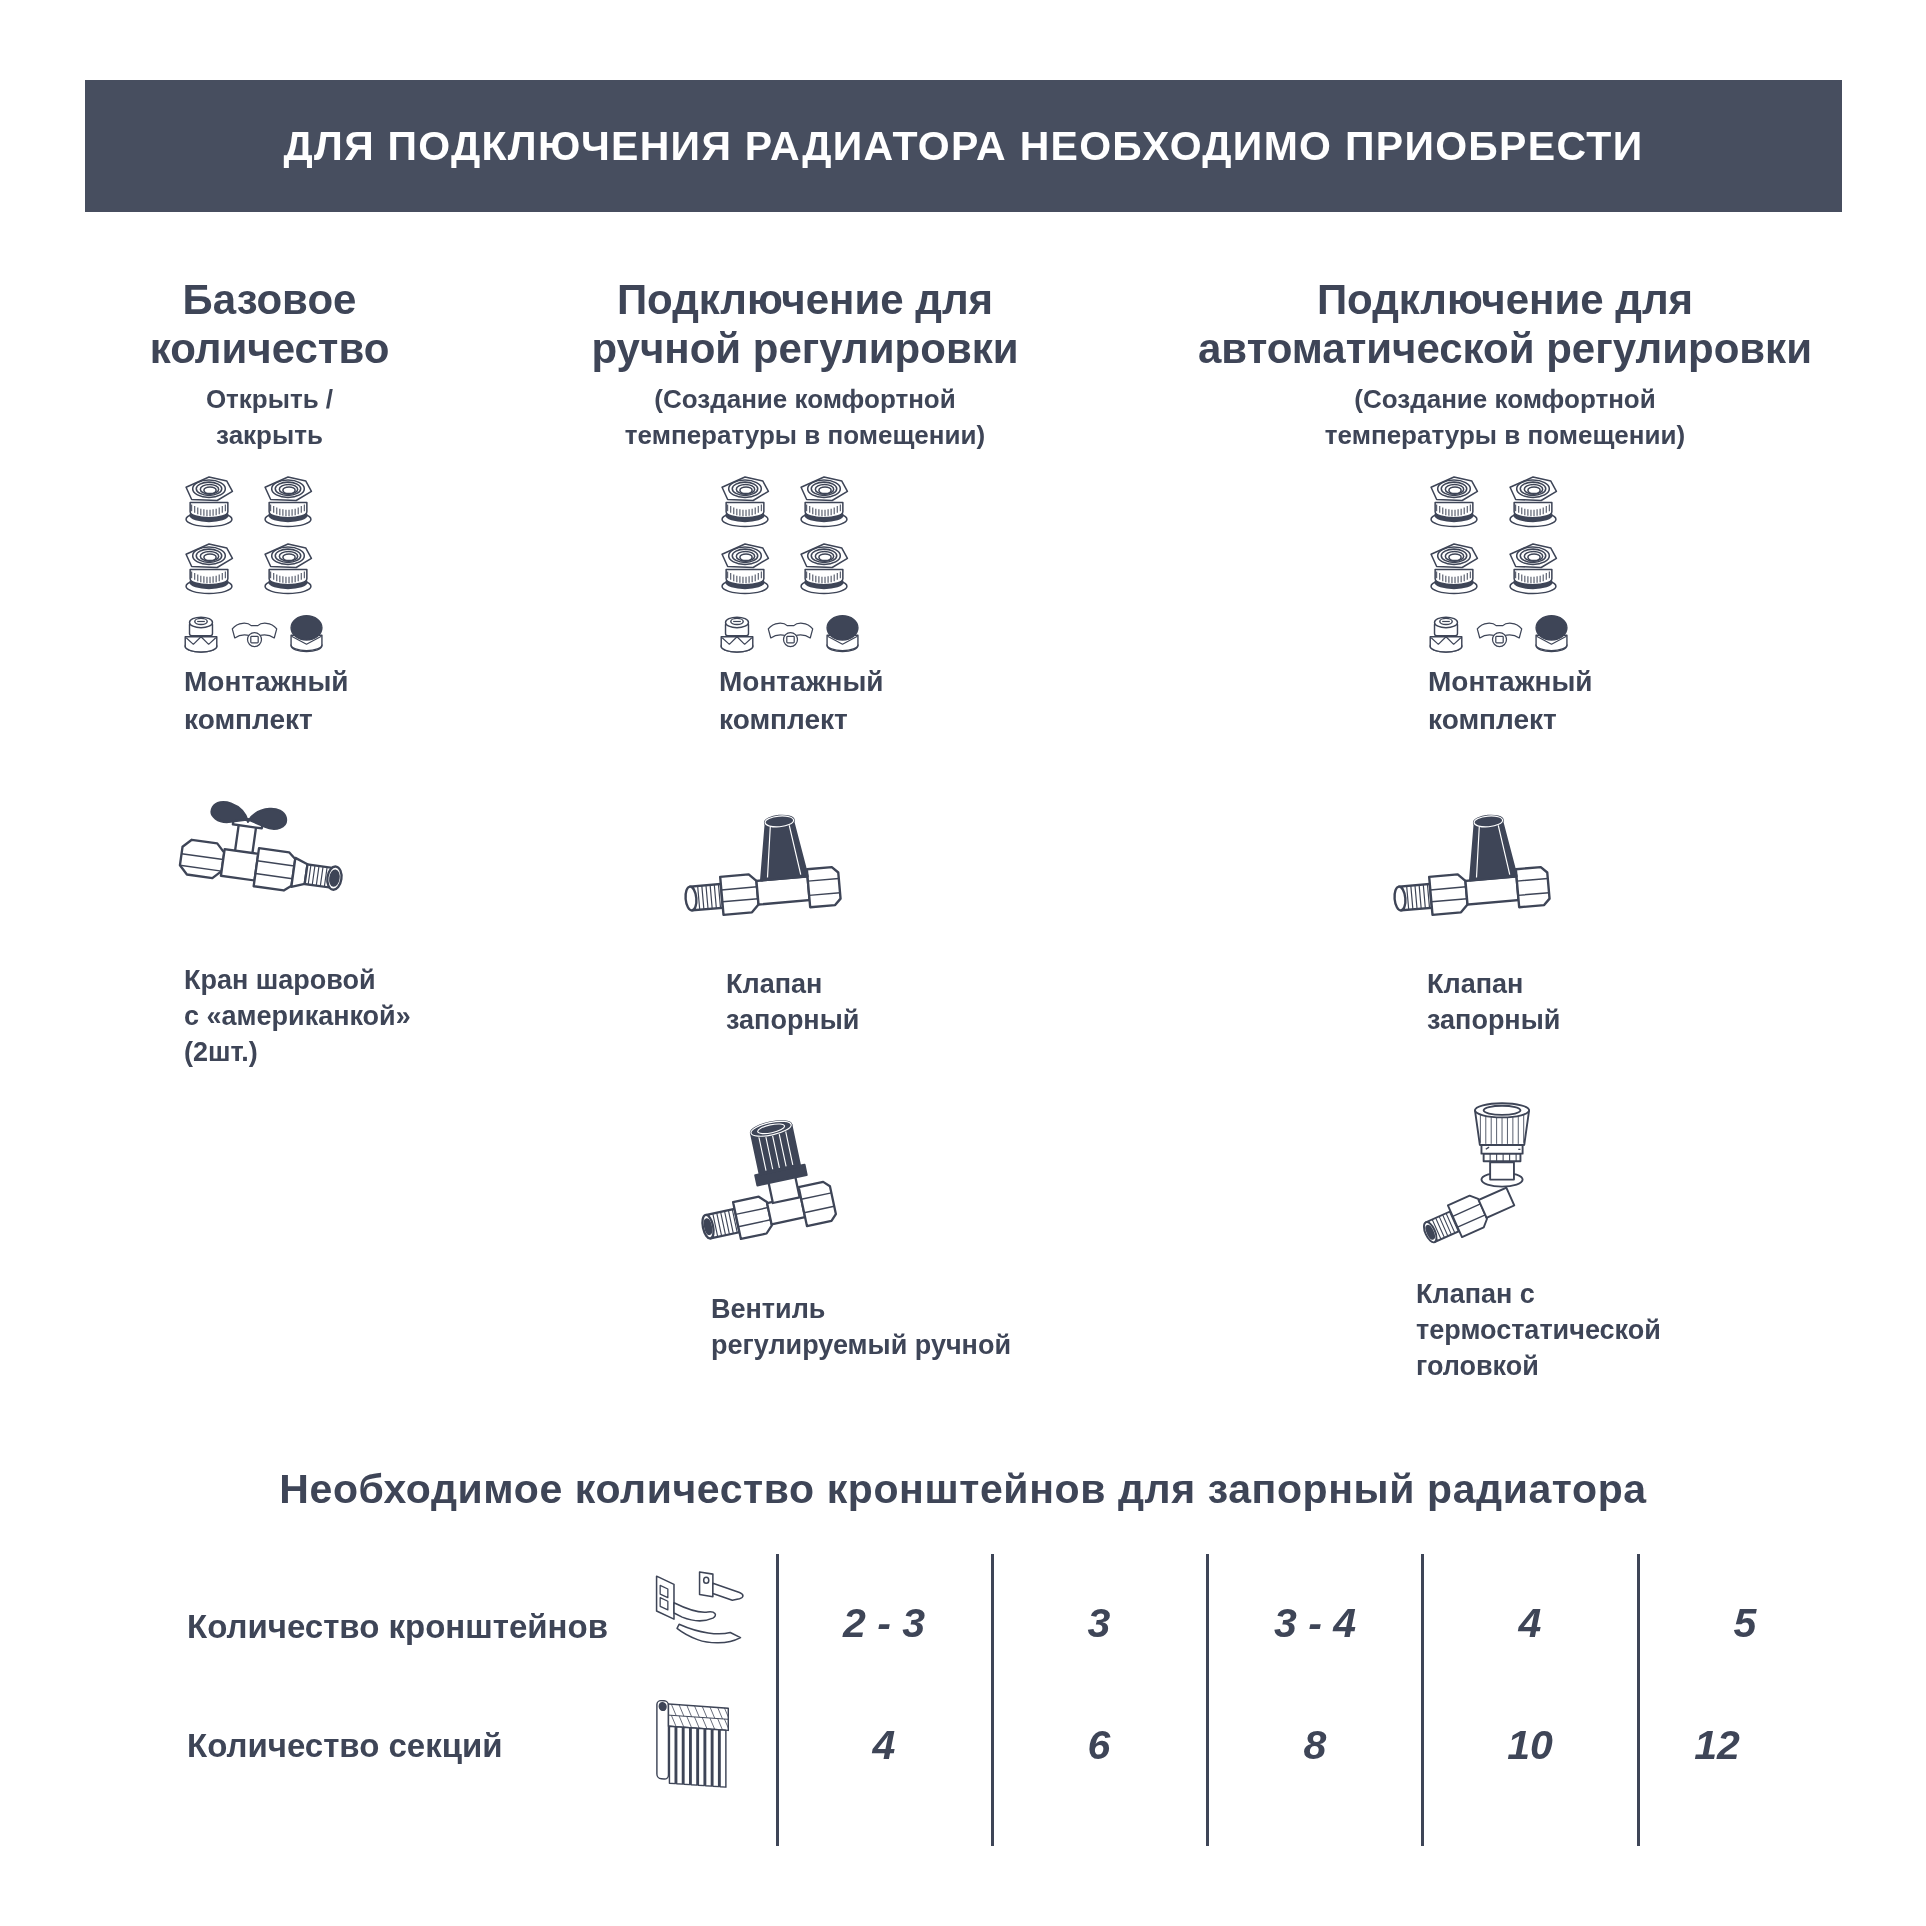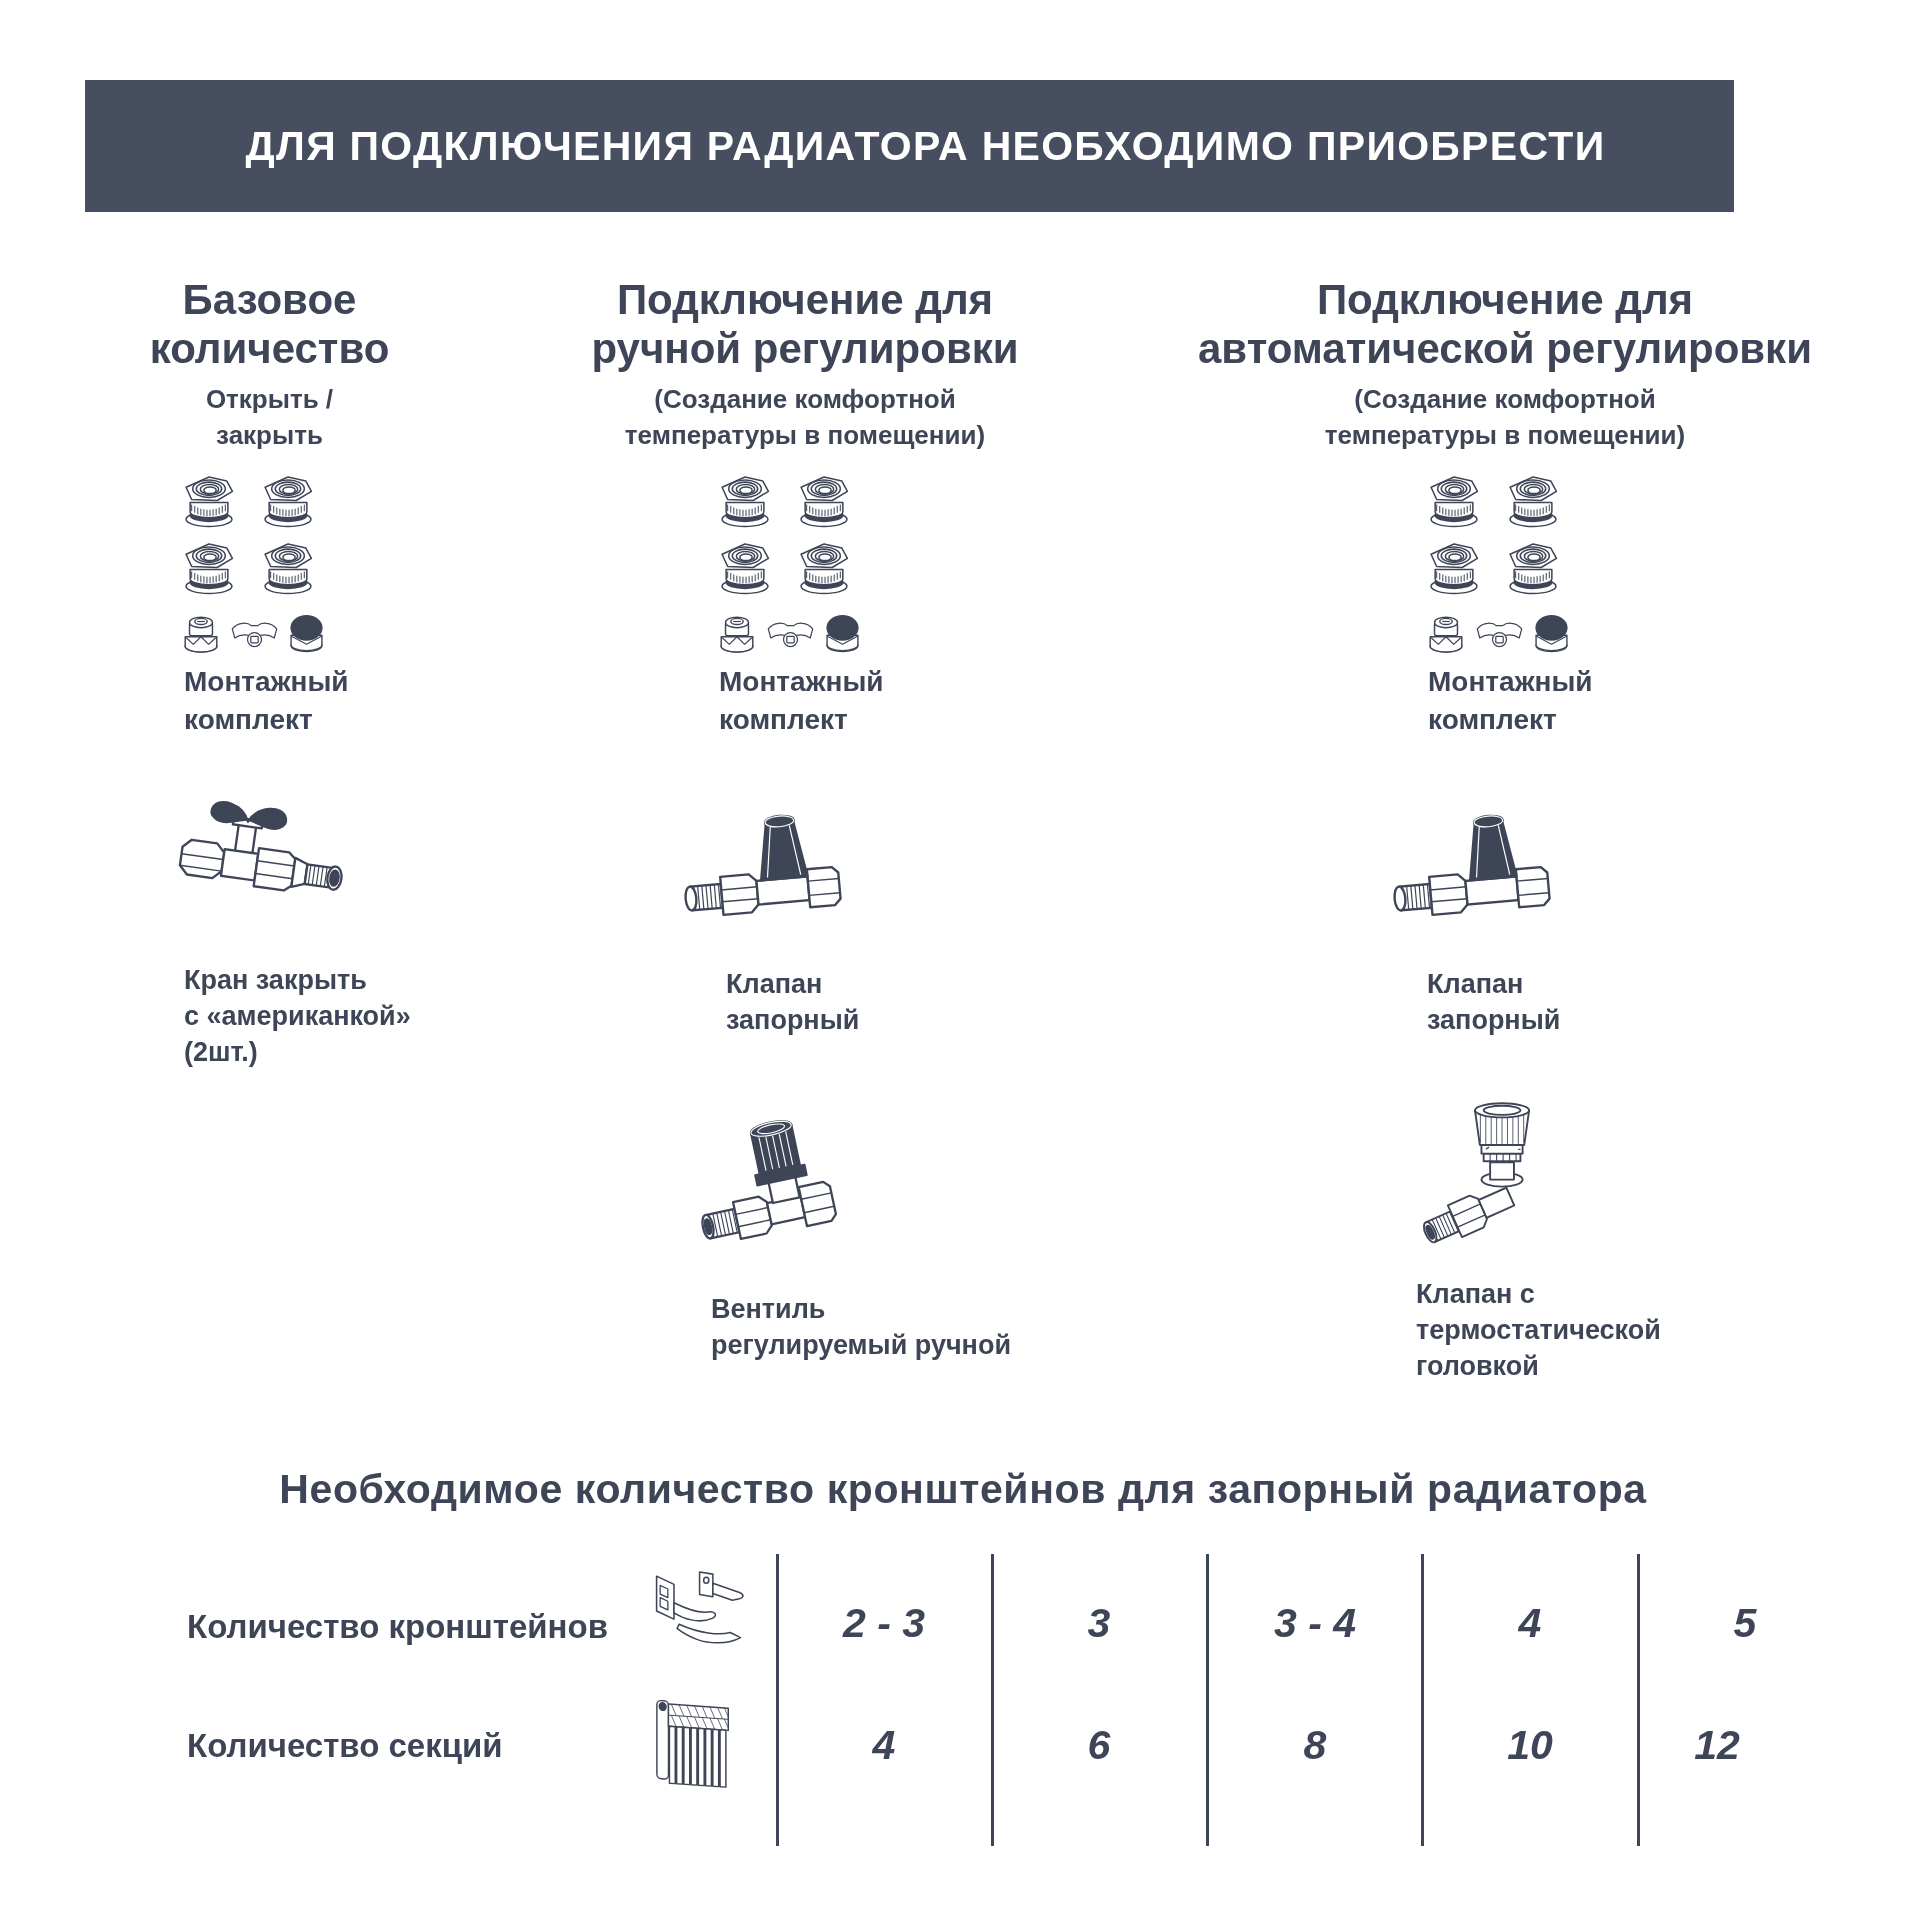--- a/index.html
+++ b/index.html
@@ -1,20 +1,20 @@
 <!DOCTYPE html>
 <html style="font-size:10.3px"><head>
 <meta charset="utf-8">
 <style>
   html,body{margin:0;padding:0;background:#fff;}
   .canvas{position:relative;width:1926px;height:1926px;background:#ffffff;overflow:hidden;
           font-family:"Liberation Sans", sans-serif;color:#3e4557;}
   .defs{position:absolute;width:0;height:0;overflow:hidden;}
-  .band{position:absolute;left:85px;top:80px;width:1617px;height:132px;background:#474e5f;
-        display:flex;align-items:center;justify-content:center;padding-left:32px;}
+  .band{position:absolute;left:85px;top:80px;width:1757px;height:132px;background:#474e5f;
+        display:flex;align-items:center;justify-content:center;}
   .band-title{color:#ffffff;font-weight:700;font-size:41px;letter-spacing:1.3px;white-space:nowrap;}
   .ct{position:absolute;font-weight:700;text-align:center;white-space:pre-line;}
   .title{font-size:42px;line-height:1.16;}
   .sub{font-size:26px;line-height:1.4;}
   .lbl{position:absolute;font-weight:700;font-size:27px;line-height:1.34;white-space:pre-line;}
   .kitlbl{font-size:28px;}
   .kit{position:absolute;width:167px;}
   .nuts{display:grid;grid-template-columns:62px 62px;column-gap:16.7px;row-gap:14px;}
   .nut-i{width:62px;height:53px;display:block;}
   .smallrow{display:flex;align-items:flex-end;gap:4.5px;margin-top:14px;height:45px;}
@@ -290,21 +290,21 @@
   <svg class="icon-abs" style="left:162px;top:791px" width="193" height="146" viewBox="0 0 300 227">
       <use href="#sym-ball-valve"></use>
     </svg>
   <svg class="icon-abs" style="left:678px;top:795px" width="185" height="149" viewBox="0 0 288 232">
       <use href="#sym-shutoff"></use>
     </svg>
   <svg class="icon-abs" style="left:1387px;top:795px" width="185" height="149" viewBox="0 0 288 232">
       <use href="#sym-shutoff"></use>
     </svg>
 
-  <div class="lbl" style="left:184px;top:962px">Кран закрыть
+  <div class="lbl" style="left:184px;top:962px">Кран шаровой
 с «американкой»
 (2шт.)</div>
   <div class="lbl" style="left:726px;top:966px">Клапан
 запорный</div>
   <div class="lbl" style="left:1427px;top:966px">Клапан
 запорный</div>
 
   <svg class="icon-abs" style="left:688px;top:1104px" width="177" height="154" viewBox="0 0 276 240">
       <use href="#sym-manual"></use>
     </svg>

